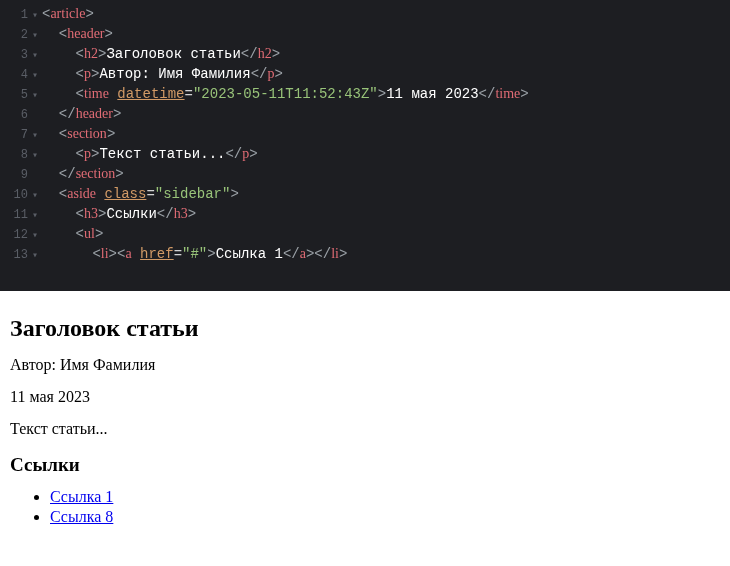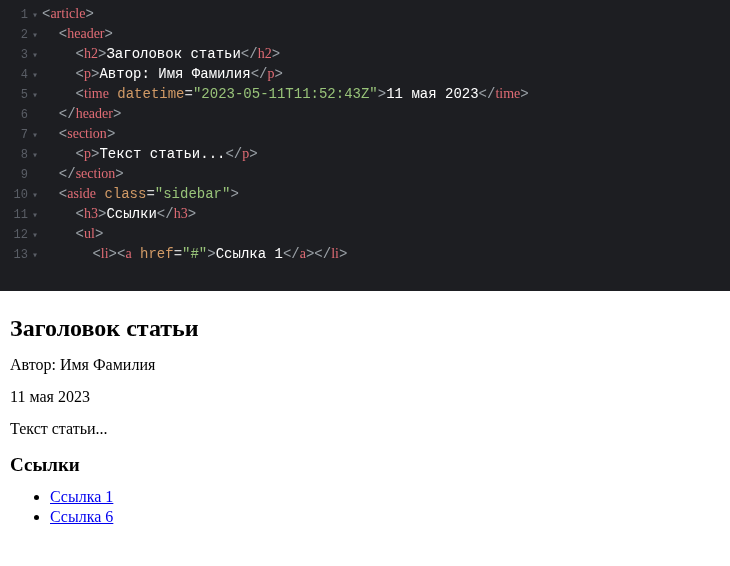--- a/index.html
+++ b/index.html
@@ -38,21 +38,21 @@
     color: #5a5e66;
     width: 14px;
     text-align: center;
     flex-shrink: 0;
     font-size: 10px;
     user-select: none;
   }
   .code { white-space: pre; }
   .t-punc  { color: #9aa0a6; }
   .t-tag   { color: #e06c75; font-family: Liberation Serif, serif; }
-  .t-attr  { color: #d19a66; }
+  .t-attr  { color: #d19a66; text-decoration: underline; }
   .t-eq    { color: #d4d4d4; }
   .t-str   { color: #98c379; }
   .t-text  { color: #ffffff; }
 
   .preview {
     font-family: "Times New Roman", Times, serif;
     color: #000;
     padding: 6px 10px 10px 10px;
     font-size: 16px;
   }
@@ -88,15 +88,15 @@
 <div class="editor" id="editor"><div class="line"><span class="lineno">1</span><span class="fold">▾</span><span class="code"><span class="t-punc">&lt;</span><span class="t-tag">article</span><span class="t-punc">&gt;</span></span></div><div class="line"><span class="lineno">2</span><span class="fold">▾</span><span class="code"><span class="t-text">  </span><span class="t-punc">&lt;</span><span class="t-tag">header</span><span class="t-punc">&gt;</span></span></div><div class="line"><span class="lineno">3</span><span class="fold">▾</span><span class="code"><span class="t-text">    </span><span class="t-punc">&lt;</span><span class="t-tag">h2</span><span class="t-punc">&gt;</span><span class="t-text">Заголовок статьи</span><span class="t-punc">&lt;/</span><span class="t-tag">h2</span><span class="t-punc">&gt;</span></span></div><div class="line"><span class="lineno">4</span><span class="fold">▾</span><span class="code"><span class="t-text">    </span><span class="t-punc">&lt;</span><span class="t-tag">p</span><span class="t-punc">&gt;</span><span class="t-text">Автор: Имя Фамилия</span><span class="t-punc">&lt;/</span><span class="t-tag">p</span><span class="t-punc">&gt;</span></span></div><div class="line"><span class="lineno">5</span><span class="fold">▾</span><span class="code"><span class="t-text">    </span><span class="t-punc">&lt;</span><span class="t-tag">time</span><span class="t-text"> </span><span class="t-attr">datetime</span><span class="t-eq">=</span><span class="t-str">"2023-05-11T11:52:43Z"</span><span class="t-punc">&gt;</span><span class="t-text">11 мая 2023</span><span class="t-punc">&lt;/</span><span class="t-tag">time</span><span class="t-punc">&gt;</span></span></div><div class="line"><span class="lineno">6</span><span class="fold"> </span><span class="code"><span class="t-text">  </span><span class="t-punc">&lt;/</span><span class="t-tag">header</span><span class="t-punc">&gt;</span></span></div><div class="line"><span class="lineno">7</span><span class="fold">▾</span><span class="code"><span class="t-text">  </span><span class="t-punc">&lt;</span><span class="t-tag">section</span><span class="t-punc">&gt;</span></span></div><div class="line"><span class="lineno">8</span><span class="fold">▾</span><span class="code"><span class="t-text">    </span><span class="t-punc">&lt;</span><span class="t-tag">p</span><span class="t-punc">&gt;</span><span class="t-text">Текст статьи...</span><span class="t-punc">&lt;/</span><span class="t-tag">p</span><span class="t-punc">&gt;</span></span></div><div class="line"><span class="lineno">9</span><span class="fold"> </span><span class="code"><span class="t-text">  </span><span class="t-punc">&lt;/</span><span class="t-tag">section</span><span class="t-punc">&gt;</span></span></div><div class="line"><span class="lineno">10</span><span class="fold">▾</span><span class="code"><span class="t-text">  </span><span class="t-punc">&lt;</span><span class="t-tag">aside</span><span class="t-text"> </span><span class="t-attr">class</span><span class="t-eq">=</span><span class="t-str">"sidebar"</span><span class="t-punc">&gt;</span></span></div><div class="line"><span class="lineno">11</span><span class="fold">▾</span><span class="code"><span class="t-text">    </span><span class="t-punc">&lt;</span><span class="t-tag">h3</span><span class="t-punc">&gt;</span><span class="t-text">Ссылки</span><span class="t-punc">&lt;/</span><span class="t-tag">h3</span><span class="t-punc">&gt;</span></span></div><div class="line"><span class="lineno">12</span><span class="fold">▾</span><span class="code"><span class="t-text">    </span><span class="t-punc">&lt;</span><span class="t-tag">ul</span><span class="t-punc">&gt;</span></span></div><div class="line"><span class="lineno">13</span><span class="fold">▾</span><span class="code"><span class="t-text">      </span><span class="t-punc">&lt;</span><span class="t-tag">li</span><span class="t-punc">&gt;</span><span class="t-punc">&lt;</span><span class="t-tag">a</span><span class="t-text"> </span><span class="t-attr">href</span><span class="t-eq">=</span><span class="t-str">"#"</span><span class="t-punc">&gt;</span><span class="t-text">Ссылка 1</span><span class="t-punc">&lt;/</span><span class="t-tag">a</span><span class="t-punc">&gt;</span><span class="t-punc">&lt;/</span><span class="t-tag">li</span><span class="t-punc">&gt;</span></span></div></div>
 
 <div class="preview">
   <h2>Заголовок статьи</h2>
   <p>Автор: Имя Фамилия</p>
   <p>11 мая 2023</p>
   <p>Текст статьи...</p>
   <h3>Ссылки</h3>
   <ul>
     <li><a href="#">Ссылка 1</a></li>
-    <li><a href="#">Ссылка 6</a></li>
+    <li><a href="#">Ссылка 8</a></li>
   </ul>
 </div>
 
 </body></html>

